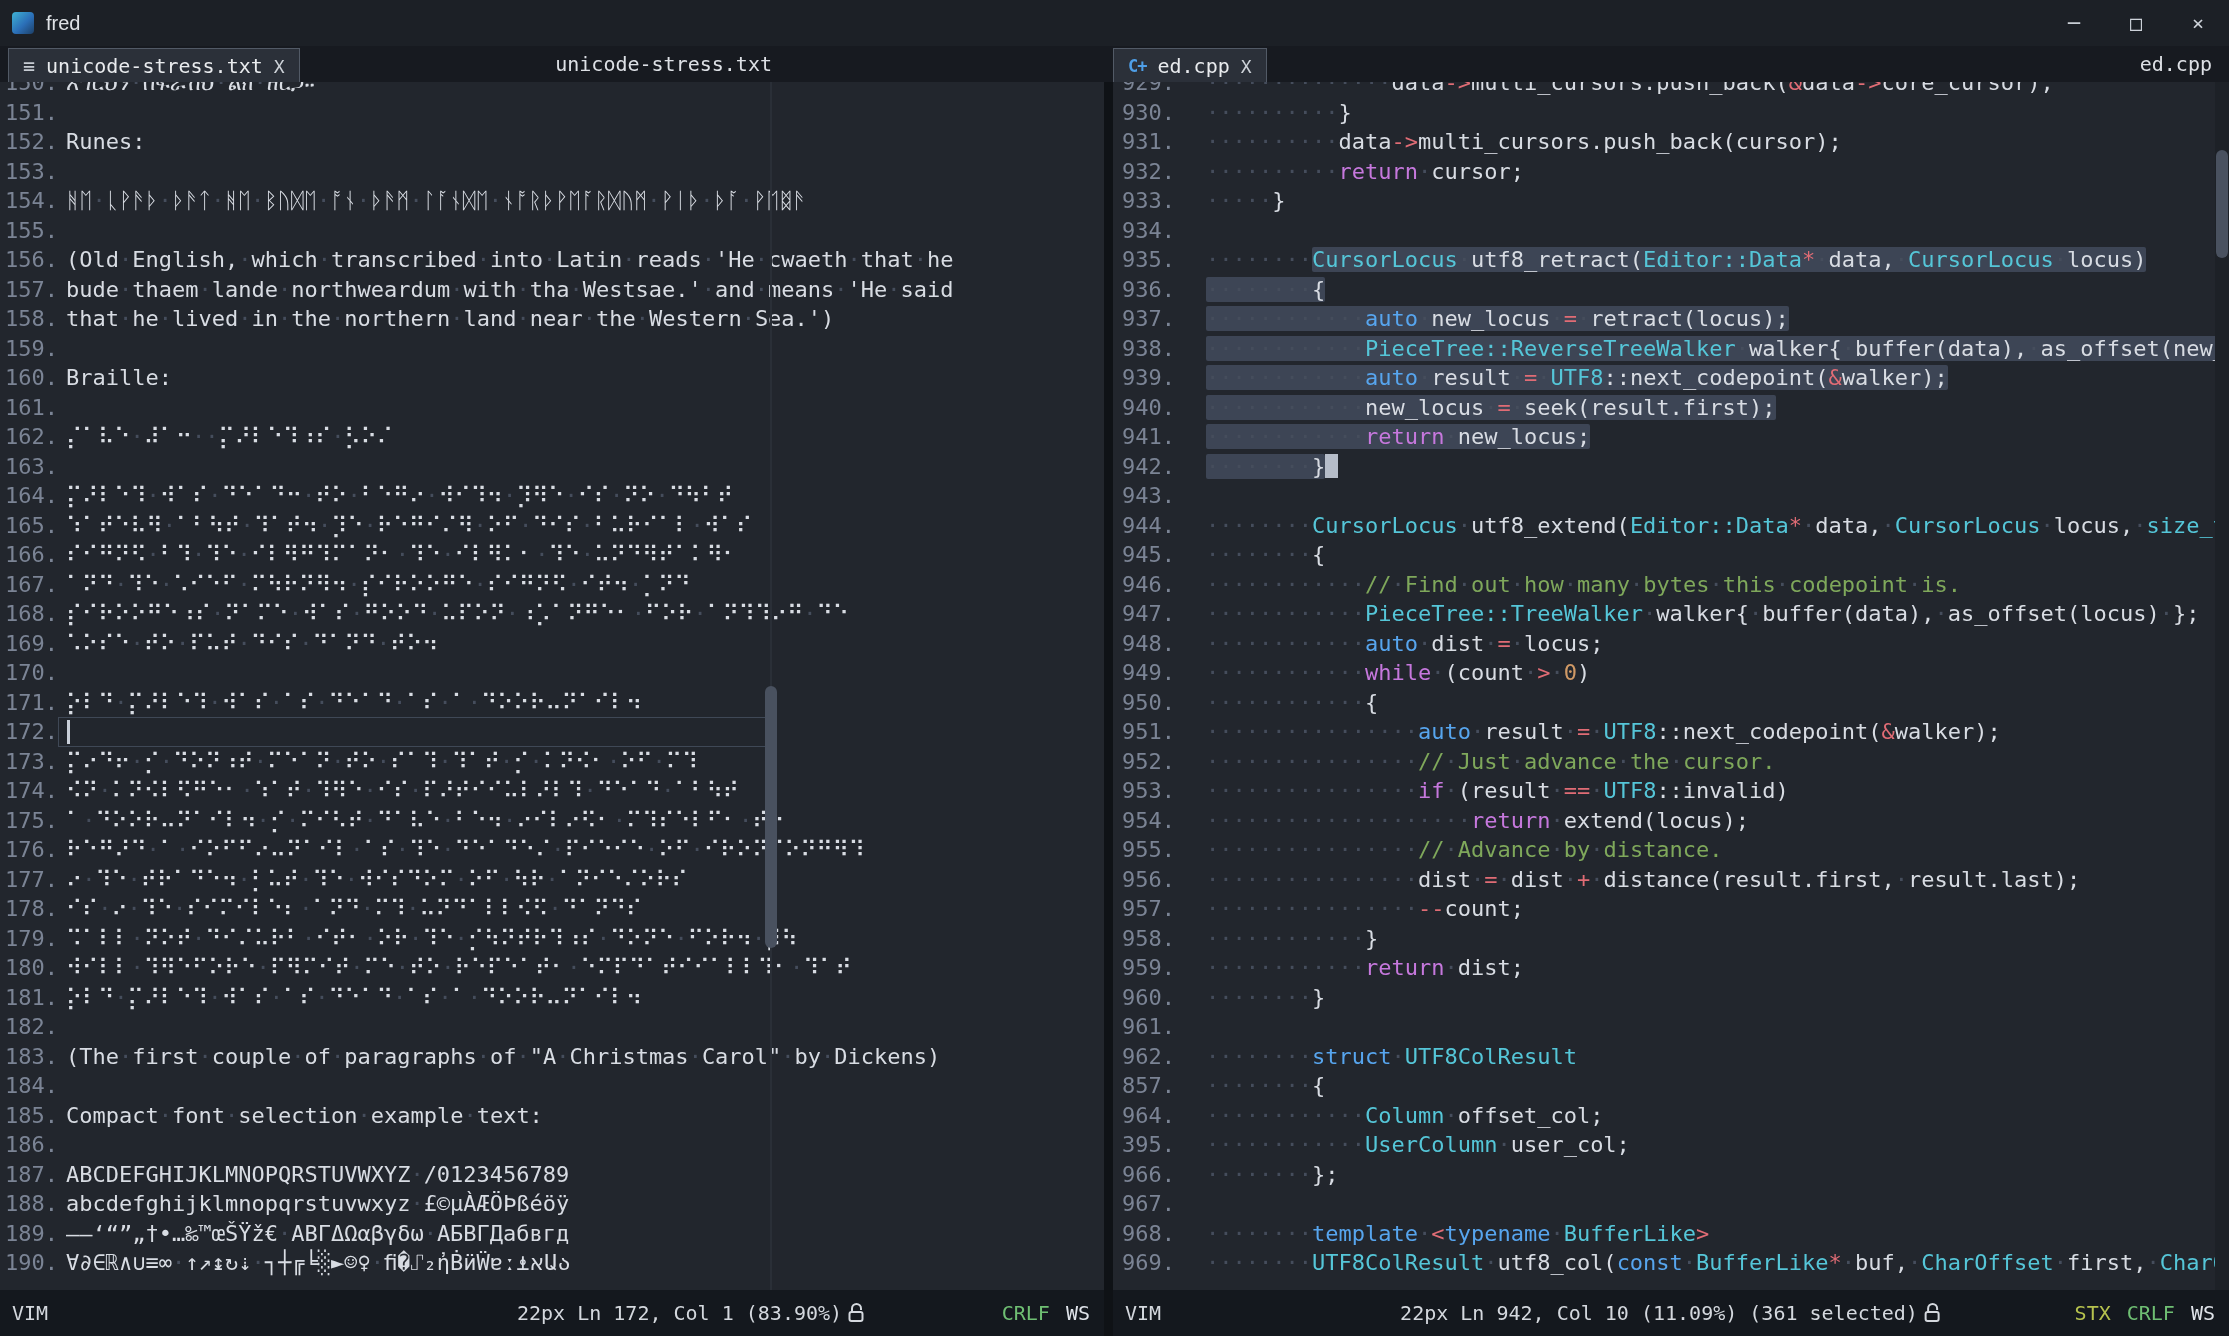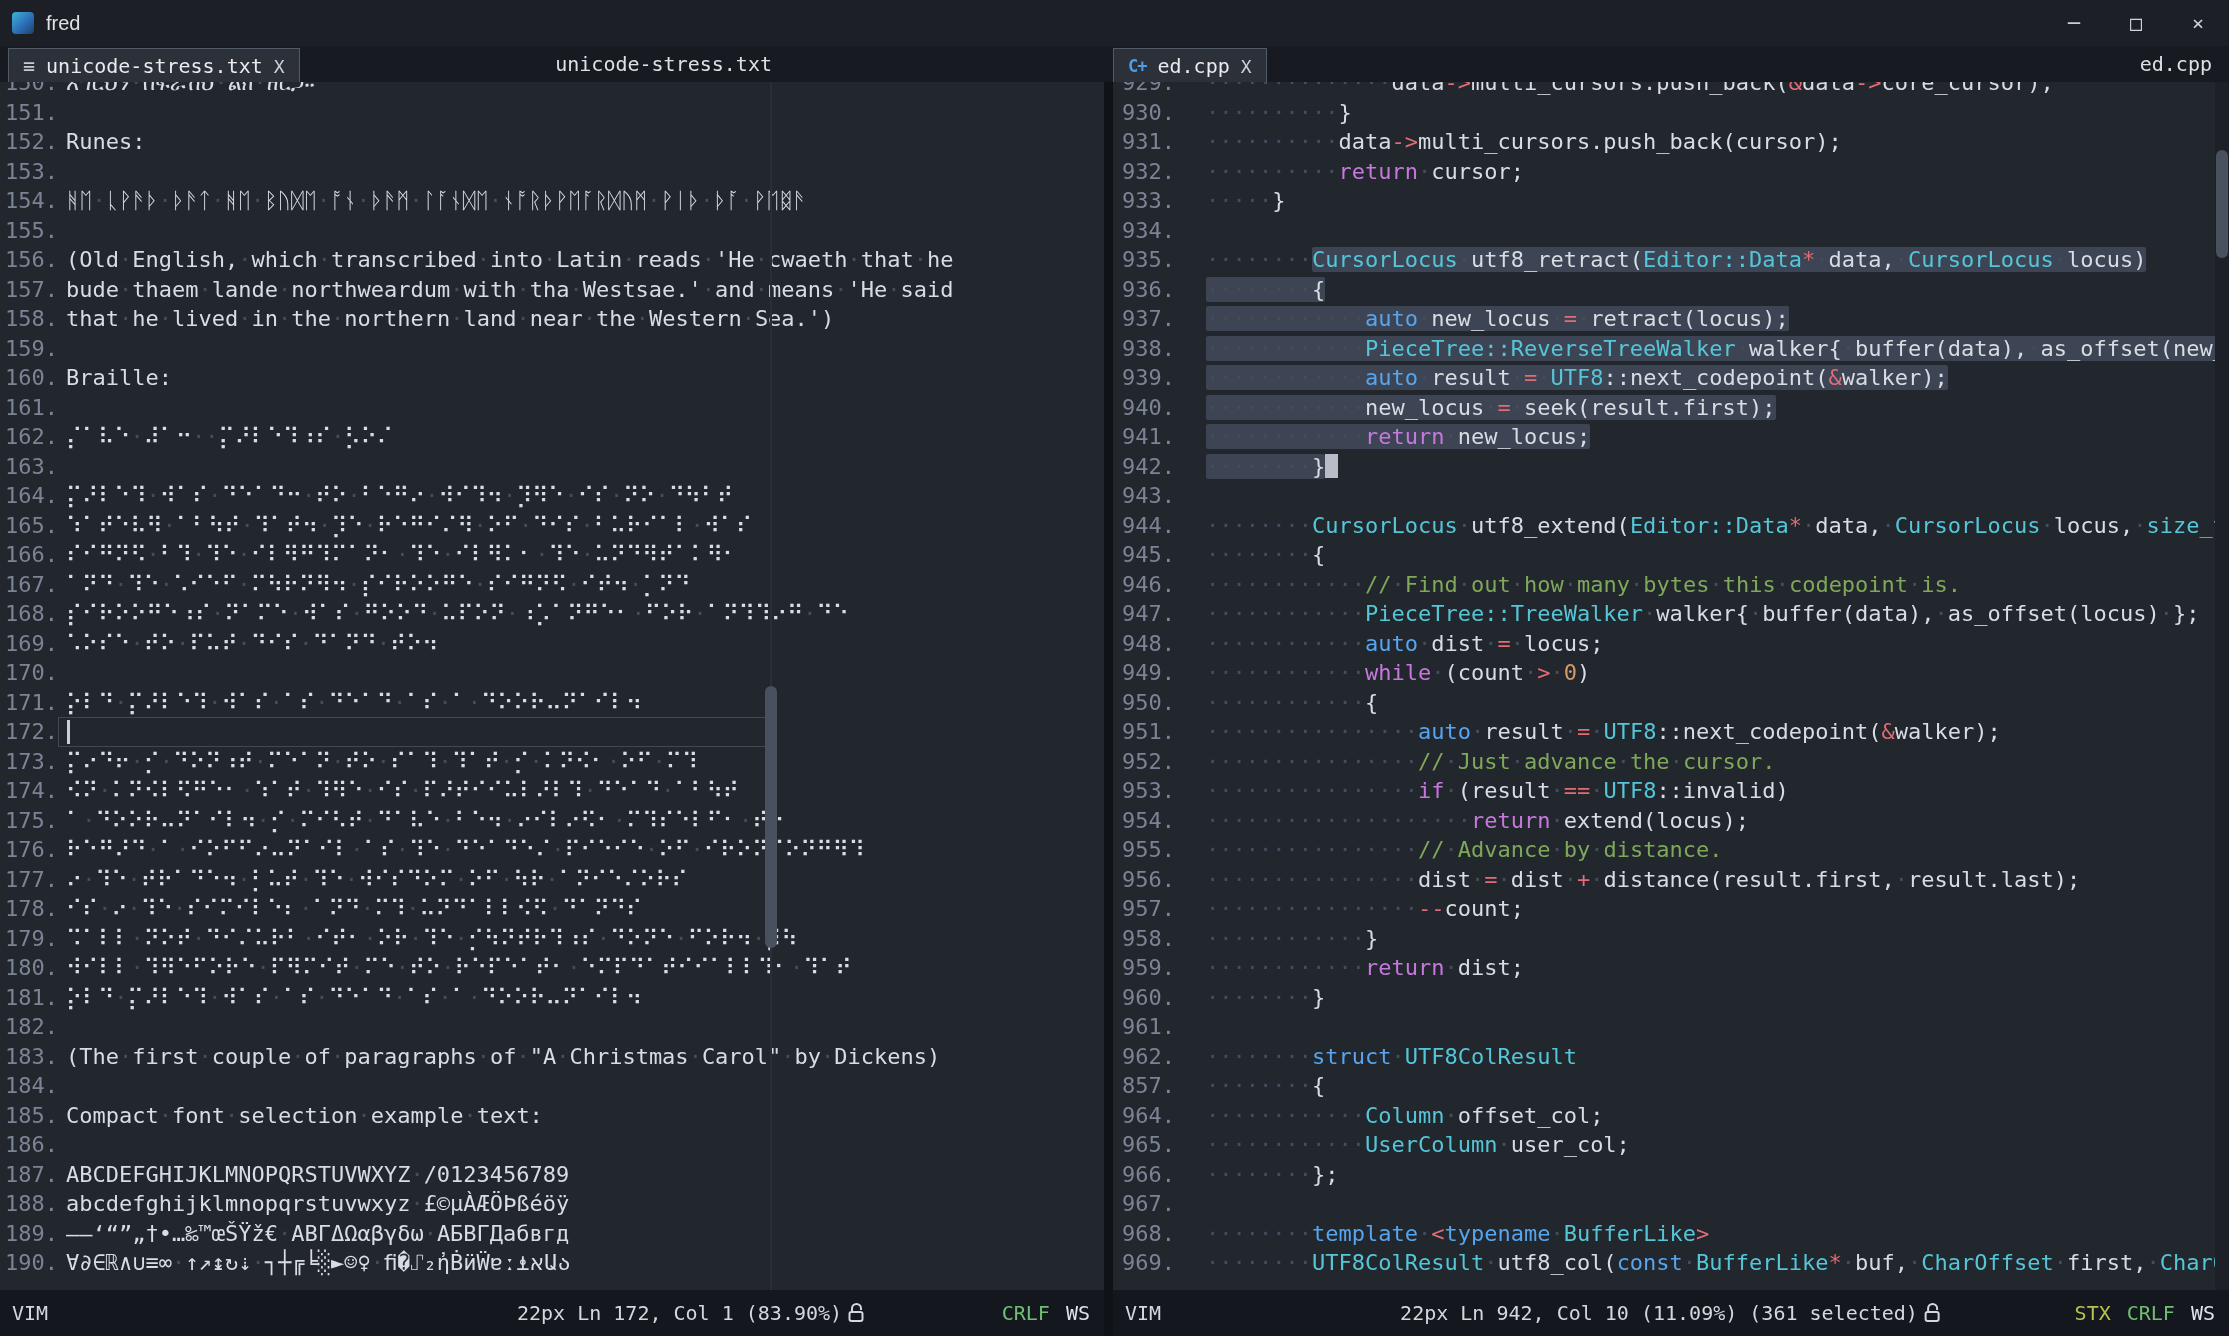--- a/index.html
+++ b/index.html
@@ -183,21 +183,21 @@
       <div class="row"><span class="ln">955.</span><span class="txt"><span class="ws">················</span><span class="c-m">//</span><span class="ws">·</span><span class="c-m">Advance</span><span class="ws">·</span><span class="c-m">by</span><span class="ws">·</span><span class="c-m">distance.</span></span></div>
       <div class="row"><span class="ln">956.</span><span class="txt"><span class="ws">················</span><span class="c-p">dist</span><span class="ws">·</span><span class="c-o">=</span><span class="ws">·</span><span class="c-p">dist</span><span class="ws">·</span><span class="c-o">+</span><span class="ws">·</span><span class="c-p">distance(result.first,</span><span class="ws">·</span><span class="c-p">result.last);</span></span></div>
       <div class="row"><span class="ln">957.</span><span class="txt"><span class="ws">················</span><span class="c-o">--</span><span class="c-p">count;</span></span></div>
       <div class="row"><span class="ln">958.</span><span class="txt"><span class="ws">············</span><span class="c-p">}</span></span></div>
       <div class="row"><span class="ln">959.</span><span class="txt"><span class="ws">············</span><span class="c-c">return</span><span class="ws">·</span><span class="c-p">dist;</span></span></div>
       <div class="row"><span class="ln">960.</span><span class="txt"><span class="ws">········</span><span class="c-p">}</span></span></div>
       <div class="row"><span class="ln">961.</span><span class="txt"><span class="ws"></span></span></div>
       <div class="row"><span class="ln">962.</span><span class="txt"><span class="ws">········</span><span class="c-k">struct</span><span class="ws">·</span><span class="c-t">UTF8ColResult</span></span></div>
       <div class="row"><span class="ln">857.</span><span class="txt"><span class="ws">········</span><span class="c-p">{</span></span></div>
       <div class="row"><span class="ln">964.</span><span class="txt"><span class="ws">············</span><span class="c-t">Column</span><span class="ws">·</span><span class="c-p">offset_col;</span></span></div>
-      <div class="row"><span class="ln">965.</span><span class="txt"><span class="ws">············</span><span class="c-t">UserColumn</span><span class="ws">·</span><span class="c-p">user_col;</span></span></div>
+      <div class="row"><span class="ln">395.</span><span class="txt"><span class="ws">············</span><span class="c-t">UserColumn</span><span class="ws">·</span><span class="c-p">user_col;</span></span></div>
       <div class="row"><span class="ln">966.</span><span class="txt"><span class="ws">········</span><span class="c-p">};</span></span></div>
       <div class="row"><span class="ln">967.</span><span class="txt"><span class="ws"></span></span></div>
       <div class="row"><span class="ln">968.</span><span class="txt"><span class="ws">········</span><span class="c-k">template</span><span class="ws">·</span><span class="c-o">&lt;</span><span class="c-k">typename</span><span class="ws">·</span><span class="c-t">BufferLike</span><span class="c-o">&gt;</span></span></div>
       <div class="row"><span class="ln">969.</span><span class="txt"><span class="ws">········</span><span class="c-t">UTF8ColResult</span><span class="ws">·</span><span class="c-p">utf8_col(</span><span class="c-k">const</span><span class="ws">·</span><span class="c-t">BufferLike</span><span class="c-o">*</span><span class="ws">·</span><span class="c-p">buf,</span><span class="ws">·</span><span class="c-t">CharOffset</span><span class="ws">·</span><span class="c-p">first,</span><span class="ws">·</span><span class="c-t">CharOffset</span></span></div>
     </div>
 </div>
 
 <div class="scroll-track-left"></div>
 <div class="scroll-thumb-left"></div>
 <div class="scroll-track-right"></div>

